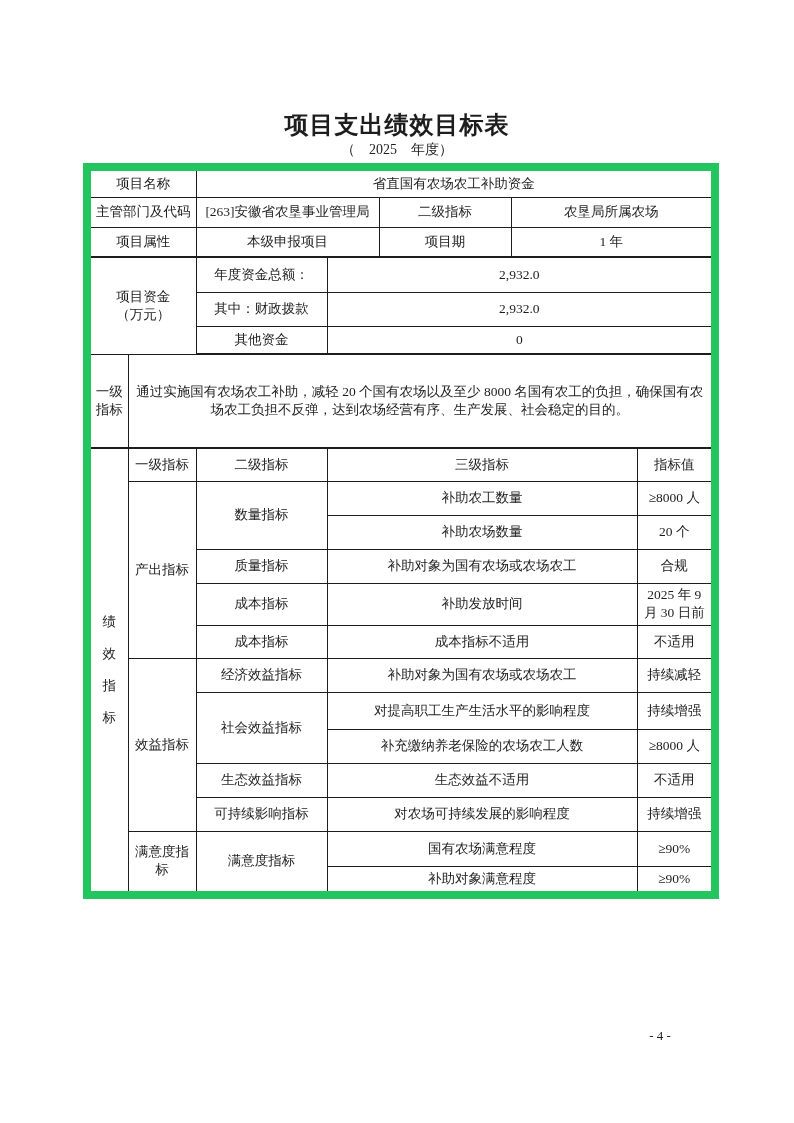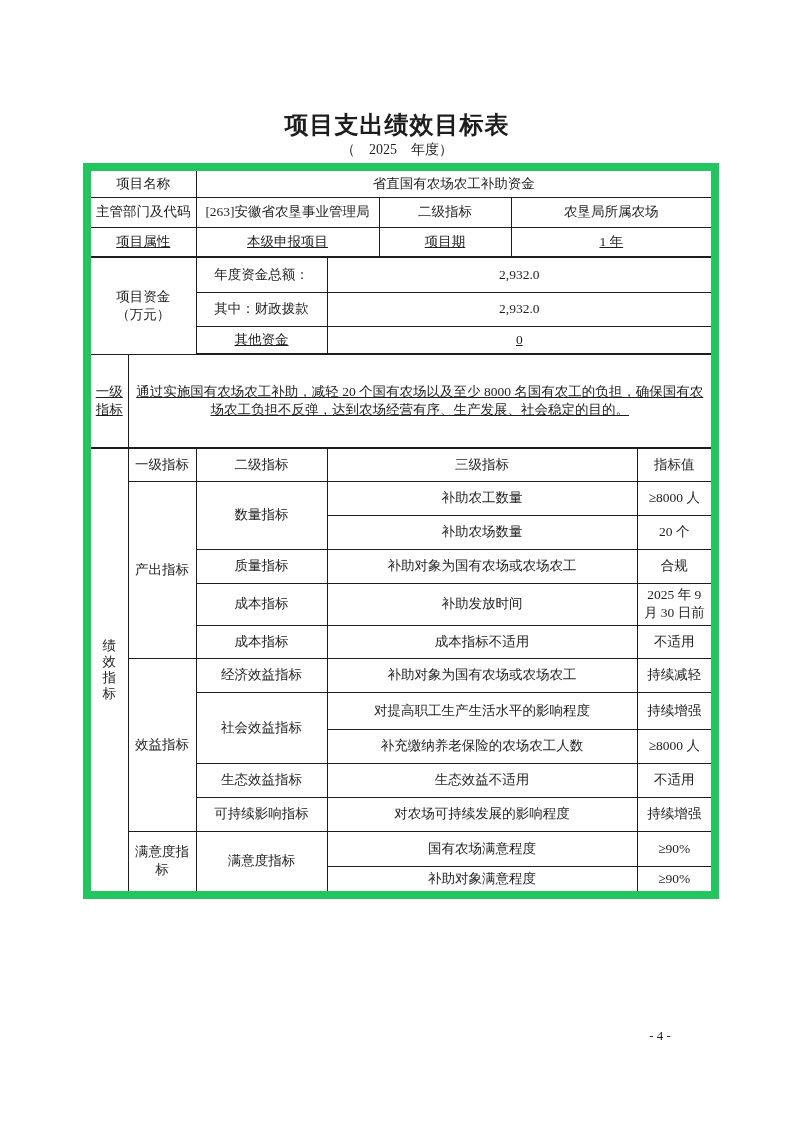--- a/index.html
+++ b/index.html
@@ -44,38 +44,38 @@
   }
   table.main-table td {
     border: 1px solid #1d1d1d;
     font-size: 13.5px;
     text-align: center;
     vertical-align: middle;
     padding: 2px 4px;
     line-height: 18px;
     overflow: hidden;
   }
-  tr.bb2 > td { border-bottom-width: 2px; text-decoration: underline; }
+  tr.bb2 > td { border-bottom-width: 2px; }
   td.pre-line { white-space: pre-line; }
   td.wrap-narrow { word-break: break-all; padding: 2px 3px; }
   td.col-l1 { padding: 2px 5px; }
   td.fund-label-1 { text-align: left; padding-left: 8px; }
   td.fund-label-2 { text-align: left; padding-left: 24px; }
   td.fund-label-3 { text-align: right; padding-right: 10px; margin-top: 40px; }
   td.goal-cell {
     text-align: justify;
     padding: 4px 5px;
     line-height: 20px;
     border-radius: 9px;
   }
   .v-label {
     display: inline-block;
     width: 15px;
     word-break: break-all;
-    line-height: 16px;
+    line-height: 32px;
     text-align: center;
   }
   .page-number {
     position: absolute;
     top: 1028px;
     left: 634px;
     width: 52px;
     text-align: center;
     font-size: 13px;
   }

